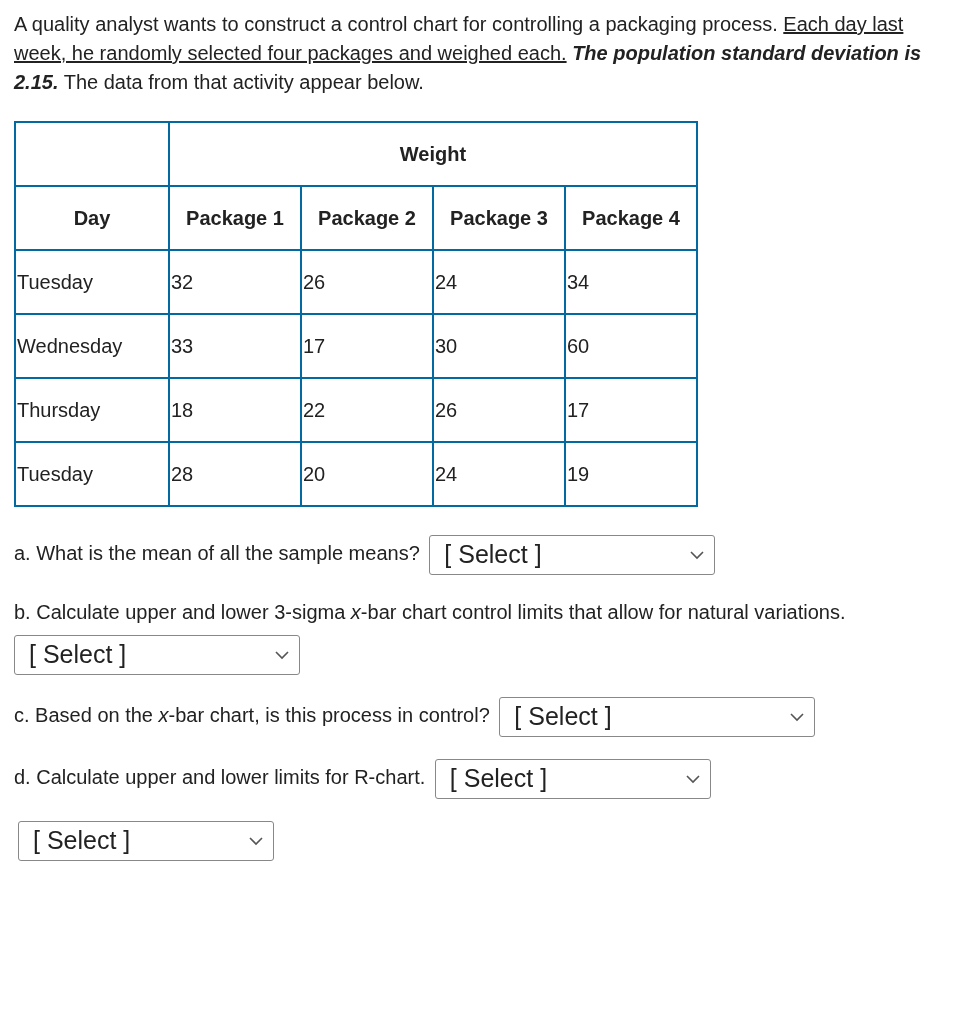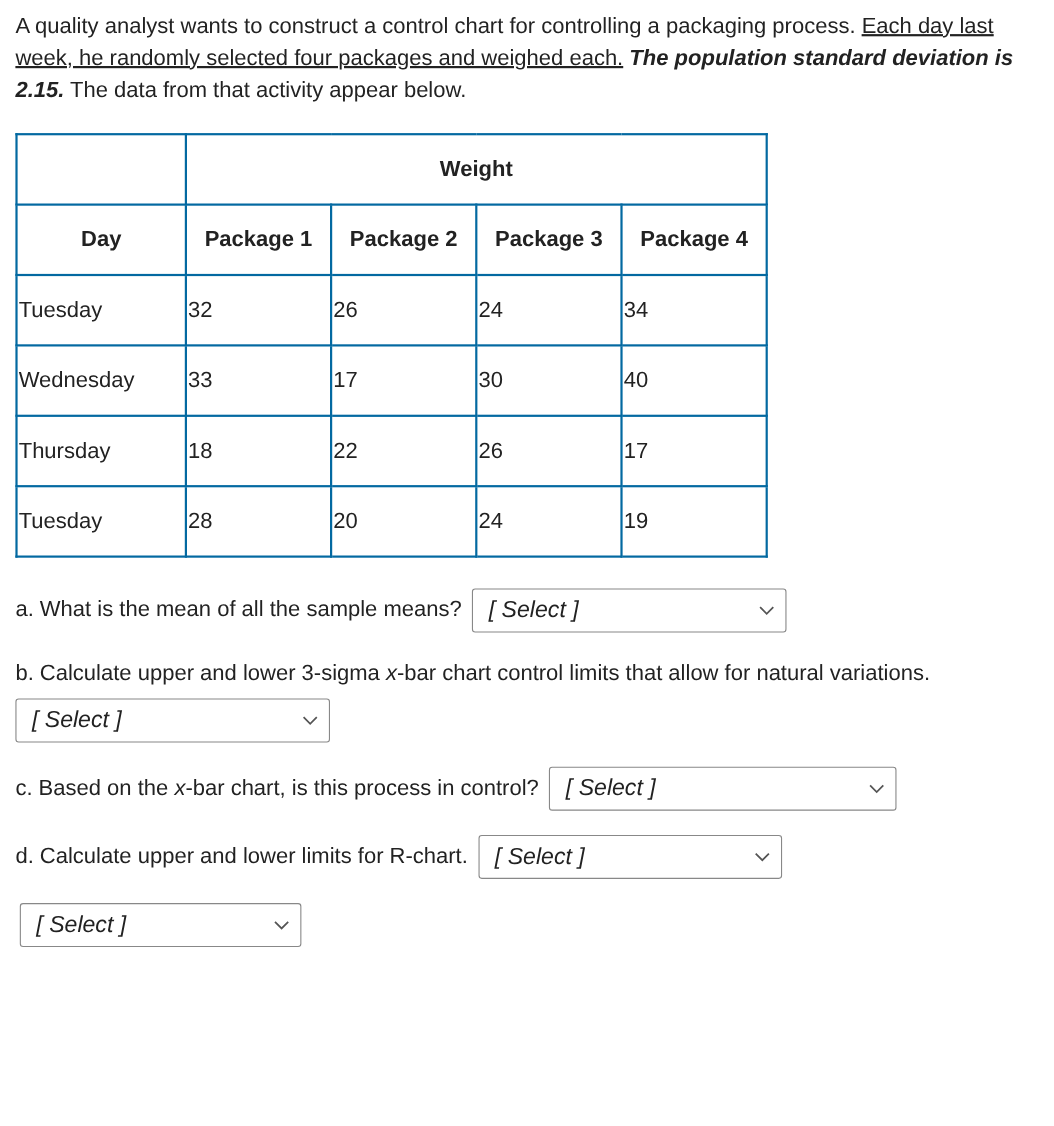--- a/index.html
+++ b/index.html
@@ -46,27 +46,26 @@
   }
   .select {
     display: inline-flex;
     align-items: center;
     justify-content: space-between;
     border: 1px solid #888;
     border-radius: 3px;
     padding: 6px 10px 6px 14px;
     min-width: 200px;
     height: 26px;
-    font-size: 21px;
+    font-size: 25px;
     color: #222;
     vertical-align: middle;
     margin-left: 4px;
     cursor: pointer;
     background: #fff;
-    font-style: italic;
   }
   .select.wide { min-width: 260px; }
   .select.med  { min-width: 250px; }
   .select.sm   { min-width: 200px; }
   .chev {
     display: inline-block;
     margin-left: 14px;
   }
   .chev svg { display: block; }
   .italx { font-style: italic; }
@@ -101,21 +100,21 @@
     <td>32</td>
     <td>26</td>
     <td>24</td>
     <td>34</td>
   </tr>
   <tr>
     <td>Wednesday</td>
     <td>33</td>
     <td>17</td>
     <td>30</td>
-    <td>40</td>
+    <td>60</td>
   </tr>
   <tr>
     <td>Thursday</td>
     <td>18</td>
     <td>22</td>
     <td>26</td>
     <td>17</td>
   </tr>
   <tr>
     <td>Tuesday</td>

